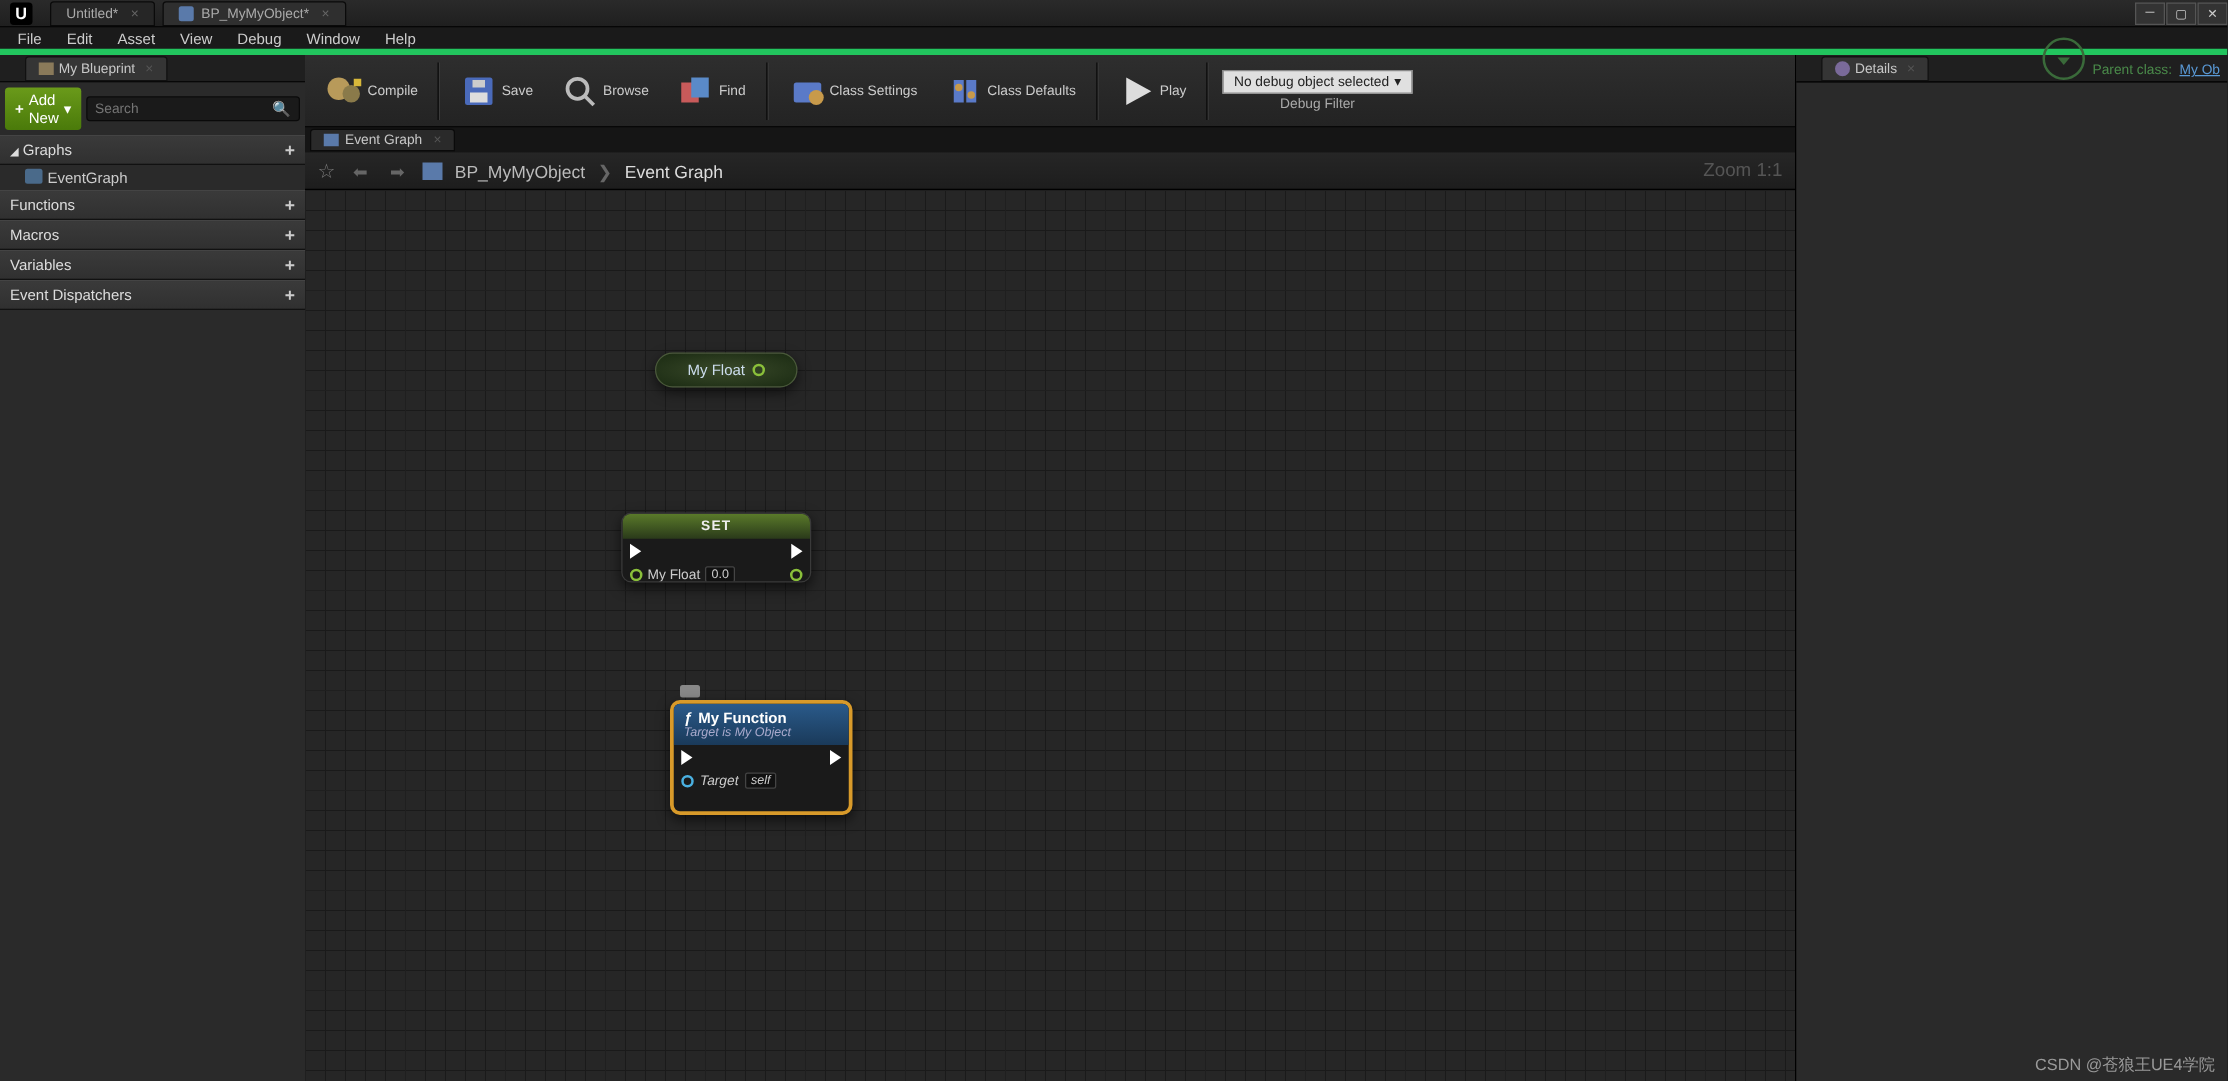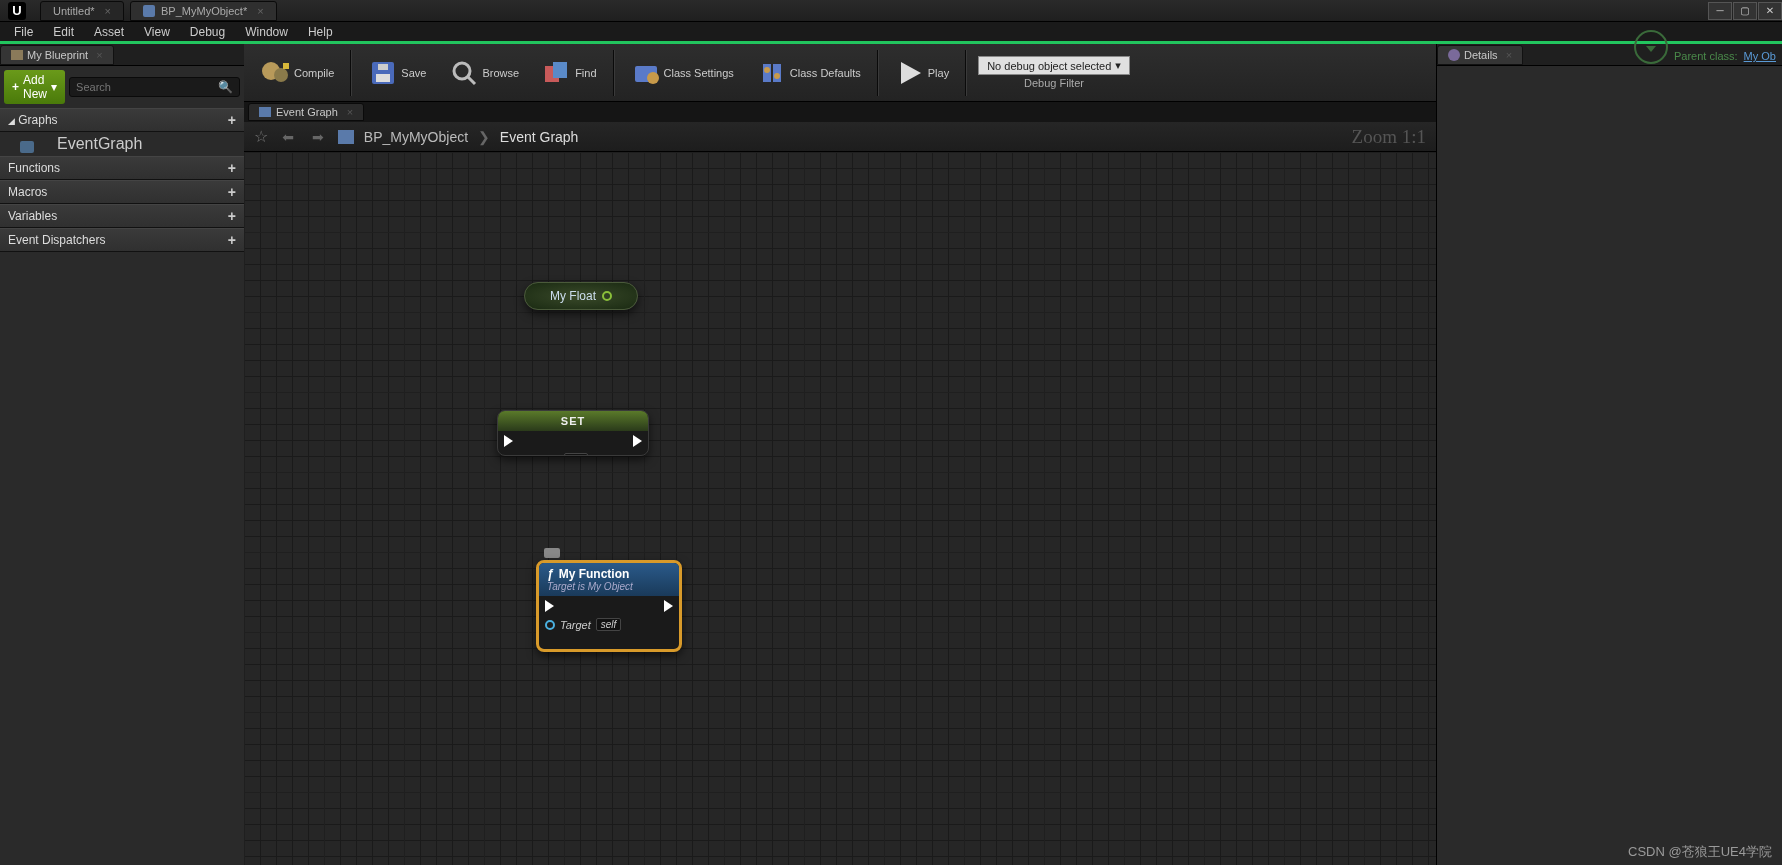--- a/index.html
+++ b/index.html
@@ -3,72 +3,72 @@
 <meta charset="utf-8">
 <style>
 * { margin:0; padding:0; box-sizing:border-box; font-family:"Segoe UI",Tahoma,sans-serif; user-select:none; }
 body { width:1782px; height:865px; background:#1a1a1a; overflow:hidden; color:#c8c8c8; font-size:12px; position:relative; }
 .titlebar { height:22px; background:linear-gradient(#2a2a2a,#1f1f1f); display:flex; align-items:center; padding-left:8px; gap:2px; border-bottom:1px solid #000; }
 .ue-logo { width:18px; height:18px; background:#000; border-radius:3px; color:#fff; display:flex; align-items:center; justify-content:center; font-weight:bold; font-size:13px; margin-right:12px; }
 .title-tab { height:20px; padding:2px 12px; background:#262626; border:1px solid #0a0a0a; border-radius:3px 3px 0 0; display:flex; align-items:center; gap:6px; font-size:11px; color:#aaa; margin-right:4px; }
 .title-tab .x { color:#666; margin-left:4px; cursor:pointer; }
 .winbtns { margin-left:auto; display:flex; gap:1px; }
 .winbtn { width:24px; height:18px; background:#333; border:1px solid #555; display:flex; align-items:center; justify-content:center; font-size:10px; color:#ccc; }
-.menubar { height:22px; background:#1a1a1a; display:flex; align-items:center; padding:0 4px; border-bottom:3px solid #22c55e; position:relative; }
+.menubar { height:22px; background:#1a1a1a; display:flex; align-items:center; padding:0 4px; border-bottom:5px solid #22c55e; position:relative; }
 .menuitem { padding:3px 10px; font-size:12px; color:#ccc; cursor:pointer; }
 .parent-class { position:absolute; right:6px; top:2px; font-size:11px; color:#4a8a4a; display:flex; align-items:center; gap:6px;margin-top:24px; }
 .parent-class .link { color:#5a9ad6; text-decoration:underline; }
 .parent-class .circle { width:34px; height:34px; border:2px solid #3a6a3a; border-radius:50%; margin-top:-18px; display:flex; align-items:center; justify-content:center; }
 .main { display:flex; height:calc(100% - 44px); }
 .left-col { width:244px; display:flex; flex-direction:column; background:#2a2a2a; }
 .panel-tab { height:22px; background:#1f1f1f; border-bottom:1px solid #000; display:flex; align-items:center; }
-.tab-lbl { background:#353535; padding:3px 10px; border:1px solid #111; border-radius:3px 3px 0 0; font-size:11px; display:flex; align-items:center; gap:4px; }
+.tab-lbl { background:#353535; padding:3px 10px; border:1px solid #111; border-radius:3px 3px 0 0; font-size:11px; display:flex; align-items:center; gap:4px;margin-left:20px; }
 .tab-lbl .x { color:#555; margin-left:4px; }
 .addrow { display:flex; align-items:center; gap:4px; padding:4px; background:#2a2a2a; }
 .addbtn { background:linear-gradient(#6a9a1a,#4a7a0a); color:#fff; padding:3px 8px; border-radius:3px; font-size:12px; display:flex; align-items:center; gap:4px; }
 .addbtn .plus { font-weight:bold; }
 .searchwrap { flex:1; display:flex; align-items:center; background:#1a1a1a; border:1px solid #0a0a0a; border-radius:3px; padding:2px 6px; }
 .searchwrap input { flex:1; background:transparent; border:none; color:#888; font-size:11px; outline:none; }
 .eye { width:20px; text-align:center; color:#888; }
 .section-hdr { background:linear-gradient(#3a3a3a,#303030); padding:3px 8px; font-size:12px; color:#ddd; display:flex; align-items:center; justify-content:space-between; border-top:1px solid #444; border-bottom:1px solid #111; cursor:pointer; }
 .section-hdr .plus { color:#ccc; font-size:14px; font-weight:bold; }
-.section-item { padding:3px 8px 3px 20px; font-size:16px; color:#ccc; display:flex; align-items:flex-end; gap:23px; background:#2a2a2a; }
+.section-item { padding:3px 8px 3px 20px; font-size:12px; color:#ccc; display:flex; align-items:flex-start; gap:4px; background:#2a2a2a; }
 .section-item .ic { width:14px; height:12px; background:#4a6a8a; border-radius:2px; }
 .center-col { flex:1; display:flex; flex-direction:column; background:#1a1a1a; position:relative; }
 .toolbar { height:58px; background:linear-gradient(#2e2e2e,#232323); display:flex; align-items:center; padding:0 6px; gap:2px; border-bottom:1px solid #000; }
 .tbtn { display:flex; align-items:center; justify-content:center; padding:2px 10px; gap:2px; cursor:pointer; }
 .tbtn .ico { width:32px; height:30px; display:flex; align-items:center; justify-content:center; }
 .tbtn .lbl { font-size:11px; color:#ccc; }
 .tsep { width:1px; height:46px; background:#0a0a0a; margin:0 4px; box-shadow:1px 0 0 #3a3a3a; }
 .debug-group { display:flex; flex-direction:column; align-items:center; gap:2px; margin-left:6px; }
 .debug-combo { background:#e0e0e0; color:#222; padding:2px 8px; font-size:11px; border:1px solid #888; display:flex; align-items:center; gap:4px; }
 .debug-lbl { font-size:11px; color:#aaa; }
 .graph-tabbar { height:20px; background:#151515; display:flex; align-items:center; padding-left:4px; }
 .graph-tab { background:#2a2a2a; padding:2px 10px; font-size:11px; border:1px solid #0a0a0a; border-radius:3px 3px 0 0; display:flex; align-items:center; gap:5px; }
 .graph-tab .ic { width:12px; height:10px; background:#5a7aaa; }
 .graph-tab .x { color:#555; margin-left:4px; }
 .breadcrumb { height:30px; background:linear-gradient(#262626,#1d1d1d); display:flex; align-items:center; padding:0 10px; gap:10px; border-bottom:1px solid #000; font-size:14px; color:#999; }
 .bc-star { color:#777; font-size:16px; }
 .bc-arrow { color:#666; padding:2px 4px; }
 .bc-sep { color:#666; }
-.bc-zoom { margin-left:auto; color:#555; font-size:19px;font-family:Liberation Serif, serif; }
+.bc-zoom { margin-left:auto; color:#555; font-size:15px; }
 .graph-canvas { flex:1; position:relative; background:#262626;
   background-image:
     linear-gradient(#1f1f1f 1px,transparent 1px),
     linear-gradient(90deg,#1f1f1f 1px,transparent 1px),
     linear-gradient(#1a1a1a 1px,transparent 1px),
     linear-gradient(90deg,#1a1a1a 1px,transparent 1px);
   background-size:80px 80px,80px 80px,16px 16px,16px 16px;
   overflow:hidden;
 }
 .watermark { position:absolute; right:12px; bottom:8px; font-size:46px; font-weight:800; color:#333; letter-spacing:2px; }
 .node { position:absolute; border-radius:10px; box-shadow:0 4px 10px rgba(0,0,0,.6); }
 .node-get { left:280px; top:130px; width:114px; height:28px; background:radial-gradient(ellipse at center,#3a4a2a,#1a2a12); border:1px solid #4a5a3a; display:flex; align-items:center; justify-content:center; gap:6px; color:#cde; font-size:12px; border-radius:14px; }
 .pin-c { width:10px; height:10px; border:2px solid #8abf3a; border-radius:50%; }
-.node-set { left:253px; top:258px; width:152px; height:46px; background:#1a1a1a; border:1px solid #3a3a3a; border-radius:8px; overflow:hidden; }
+.node-set { left:253px; top:258px; width:152px; height:56px; background:#1a1a1a; border:1px solid #3a3a3a; border-radius:8px; overflow:hidden; }
 .node-set .hdr { height:20px; background:linear-gradient(#5a7a2a,#2a3a1a); color:#eee; font-size:11px; font-weight:bold; text-align:center; line-height:20px; letter-spacing:1px; }
 .node-body { padding:4px 6px; font-size:11px; color:#ccc; display:flex; flex-direction:column; gap:6px; }
 .pinrow { display:flex; align-items:center; justify-content:space-between; }
 .exec-pin { width:0; height:0; border-top:6px solid transparent; border-bottom:6px solid transparent; border-left:9px solid #fff; }
 .valbox { background:#111; border:1px solid #444; padding:0 4px; font-size:10px; color:#ccc; border-radius:2px; }
 .node-func { left:292px; top:408px; width:146px; height:92px; background:#1a1a1a; border:3px solid #d89a2a; border-radius:8px; overflow:hidden; }
 .node-func .hdr { background:linear-gradient(#2a5a8a,#1a3a5a); padding:4px 8px; }
 .node-func .hdr .t1 { font-size:12px; color:#fff; font-weight:bold; display:flex; align-items:center; gap:5px; }
 .node-func .hdr .t2 { font-size:10px; color:#aac; font-style:italic; }
 .pin-b { width:10px; height:10px; border:2px solid #4ab0e0; border-radius:50%; }

